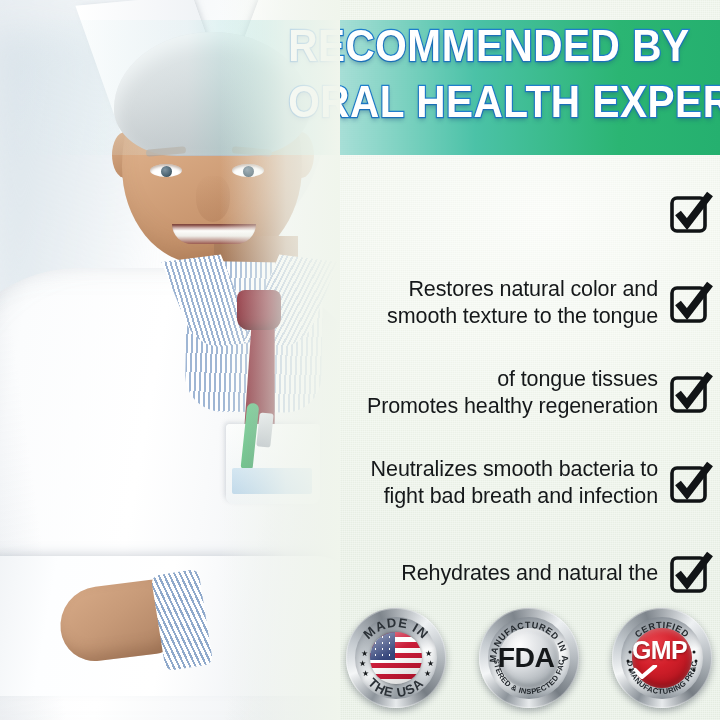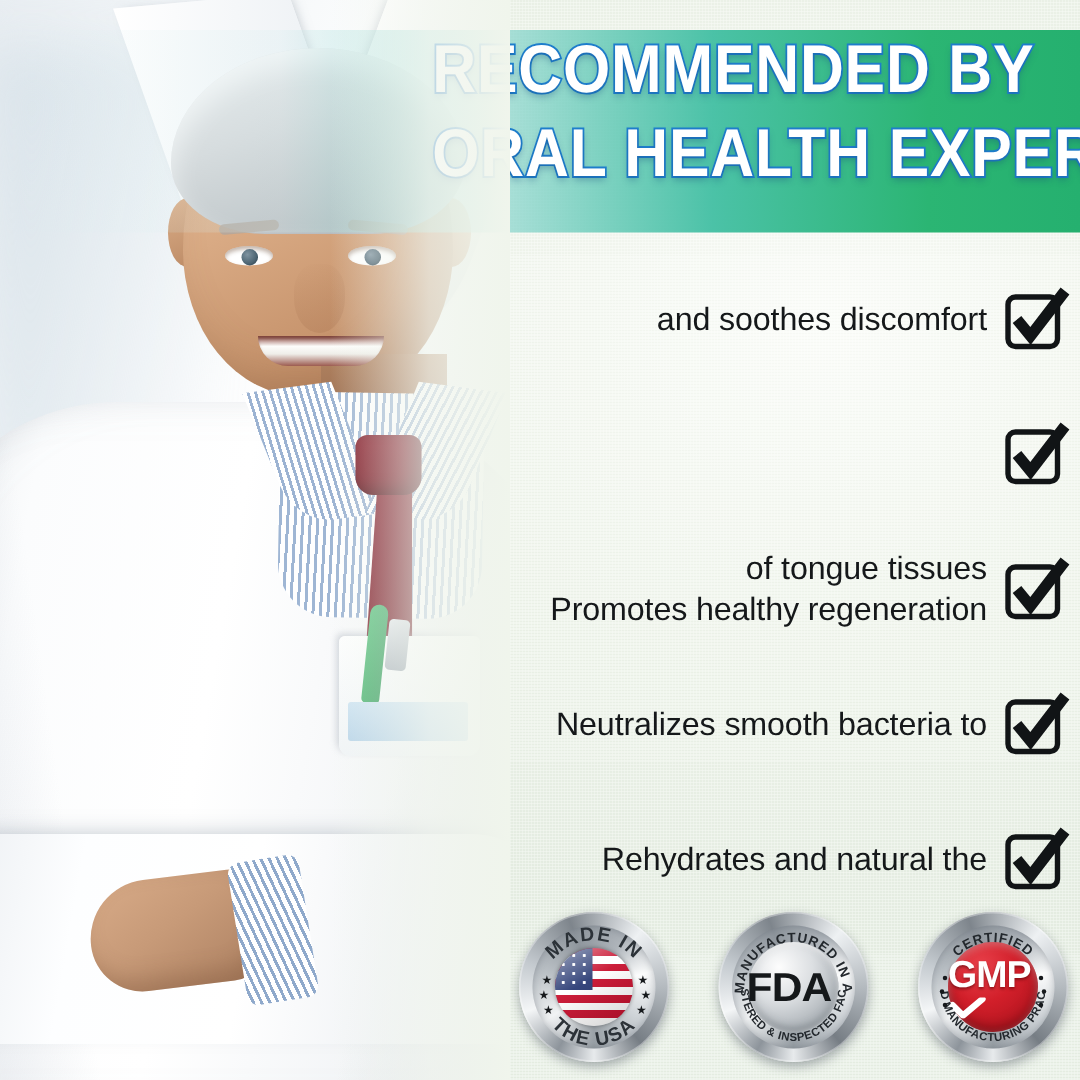--- a/index.html
+++ b/index.html
@@ -550,32 +550,33 @@
   <div class="header-band"></div>
   <div class="header-title">
     <span class="ln">RECOMMENDED BY</span>
     <span class="ln">ORAL HEALTH EXPERTS</span>
   </div>
 
   <div class="benefits">
 
     <div class="benefit">
       <div class="benefit-text">
-        <span class="ln">and soothes discomfort</span>
       </div>
       <div class="checkbox">
         <svg viewBox="0 0 44 44">
           <rect x="4" y="7" width="33" height="33" rx="5" ry="5" fill="none" stroke="#111416" stroke-width="3.6"></rect>
           <path d="M10 22 L19 33 L42 3" fill="none" stroke="#111416" stroke-width="7.4" stroke-linecap="butt" stroke-linejoin="miter"></path>
         </svg>
       </div>
     </div>
 
     <div class="benefit">
       <div class="benefit-text">
+        <span class="ln">Restores natural color and</span>
+        <span class="ln">smooth texture to the tongue</span>
       </div>
       <div class="checkbox">
         <svg viewBox="0 0 44 44">
           <rect x="4" y="7" width="33" height="33" rx="5" ry="5" fill="none" stroke="#111416" stroke-width="3.6"></rect>
           <path d="M10 22 L19 33 L42 3" fill="none" stroke="#111416" stroke-width="7.4" stroke-linecap="butt" stroke-linejoin="miter"></path>
         </svg>
       </div>
     </div>
 
     <div class="benefit">
@@ -587,20 +588,21 @@
         <svg viewBox="0 0 44 44">
           <rect x="4" y="7" width="33" height="33" rx="5" ry="5" fill="none" stroke="#111416" stroke-width="3.6"></rect>
           <path d="M10 22 L19 33 L42 3" fill="none" stroke="#111416" stroke-width="7.4" stroke-linecap="butt" stroke-linejoin="miter"></path>
         </svg>
       </div>
     </div>
 
     <div class="benefit">
       <div class="benefit-text">
         <span class="ln">Neutralizes smooth bacteria to</span>
+        <span class="ln">fight bad breath and infection</span>
       </div>
       <div class="checkbox">
         <svg viewBox="0 0 44 44">
           <rect x="4" y="7" width="33" height="33" rx="5" ry="5" fill="none" stroke="#111416" stroke-width="3.6"></rect>
           <path d="M10 22 L19 33 L42 3" fill="none" stroke="#111416" stroke-width="7.4" stroke-linecap="butt" stroke-linejoin="miter"></path>
         </svg>
       </div>
     </div>
 
     <div class="benefit">

